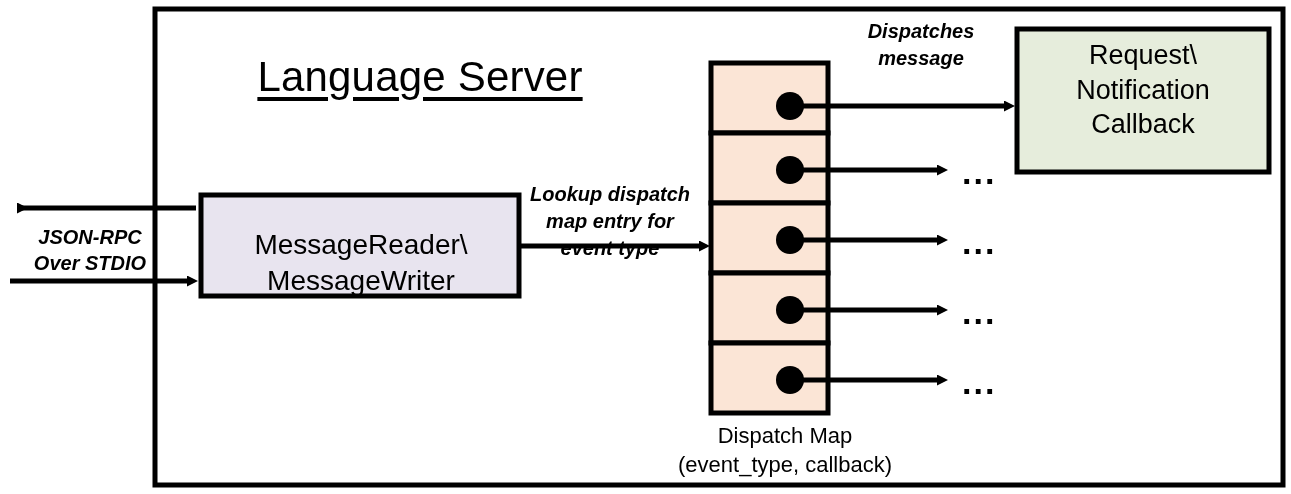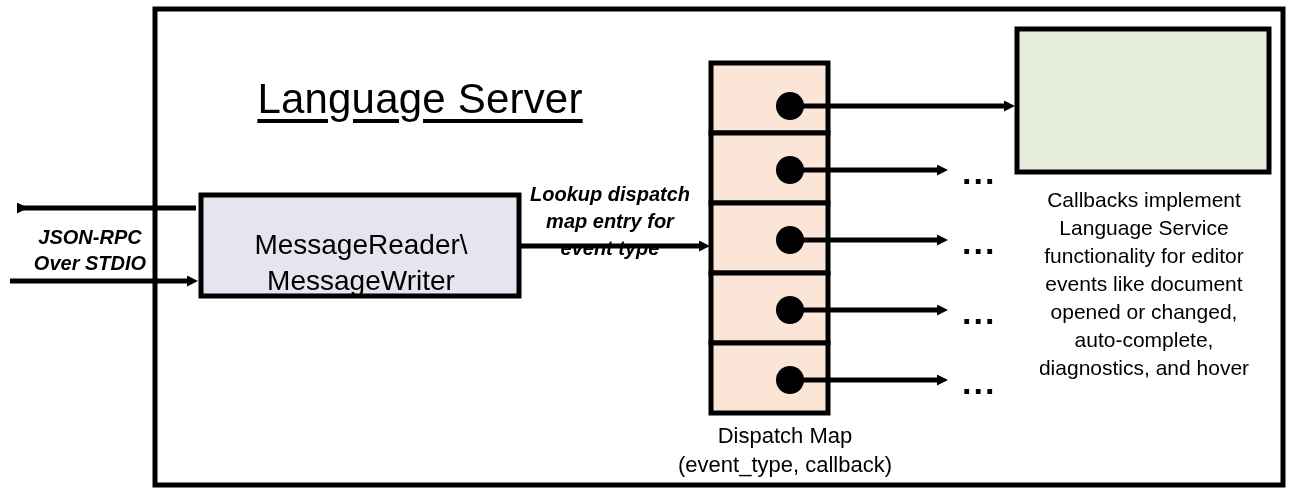--- a/index.html
+++ b/index.html
@@ -37,21 +37,20 @@
   }
   
   #server-title {
     left: 210px;
     top: 52px;
     width: 420px;
     font-size: 42px;
     text-decoration: underline;
     text-underline-offset: 6px;
     letter-spacing: 0.2px;
-    margin-top: 22px;
   }
   
   #io-label {
     left: 10px;
     top: 224px;
     width: 160px;
     font-size: 20px;
     font-style: italic;
     font-weight: bold;
     line-height: 1.32;
@@ -180,31 +179,29 @@
 Over STDIO</div>
 
   <div class="txt" id="reader-box-label">MessageReader\
 MessageWriter</div>
 
 
   <div class="txt" id="lookup-label">Lookup dispatch
 map entry for
 event type</div>
 
+  <div class="txt" id="dispatch-label">Dispatches
+message</div>
 
   <div class="txt" id="map-caption">Dispatch Map
 (event_type, callback)</div>
 
-
-  <div class="txt" id="callback-caption">Callbacks implement
-Language Service
-functionality for editor
-events like document
-opened or changed,
-auto-complete,
-diagnostics, and hover</div>
+  <div class="txt" id="callback-box-label">Request\
+Notification
+Callback</div>
+
 
   <div class="ell" style="left:962px; top:155px;">...</div>
   <div class="ell" style="left:962px; top:225px;">...</div>
   <div class="ell" style="left:962px; top:295px;">...</div>
   <div class="ell" style="left:962px; top:365px;">...</div>
 
 </div>
 
 </body></html>

